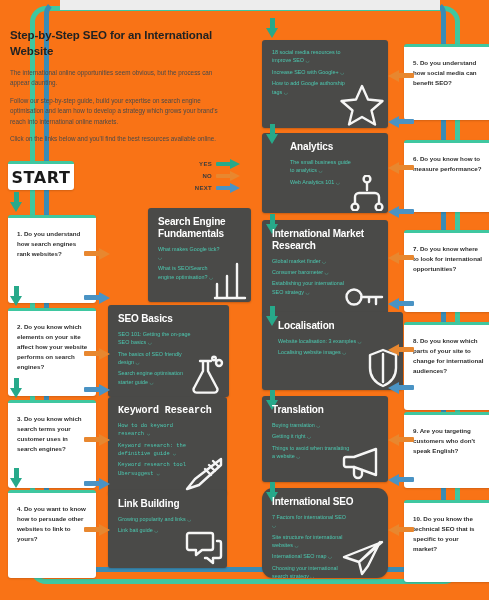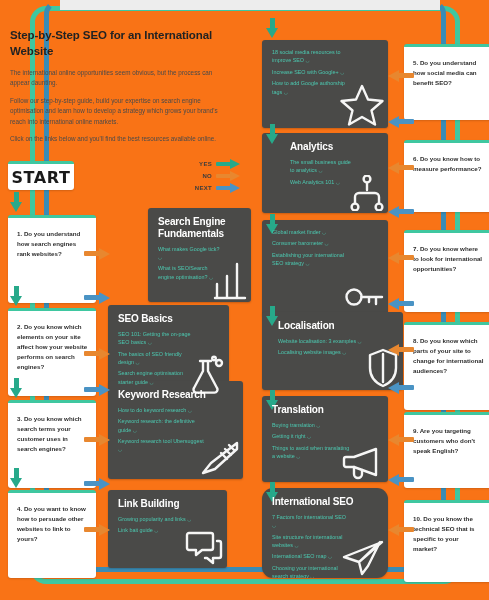--- a/index.html
+++ b/index.html
@@ -204,21 +204,21 @@
         <a href="#"><span>The basics of SEO friendly design</span> <span class="ext">◡</span></a>
         <a href="#"><span>Search engine optimisation starter guide</span> <span class="ext">◡</span></a>
         <span class="ico">
           <svg width="36" height="40" viewBox="0 0 36 40">
             <path style="fill:none;stroke:#fff;stroke-width:2.4;stroke-linecap:round;stroke-linejoin:round" d="M14 6v10L5 33a3 3 0 0 0 2.6 4.6h17.6A3 3 0 0 0 28 33l-9-17V6M11 6h11"></path>
             <circle cx="30" cy="8" r="3" style="fill:none;stroke:#fff;stroke-width:2.4;stroke-linecap:round;stroke-linejoin:round"></circle>
             <circle cx="25" cy="3.5" r="1.8" style="fill:none;stroke:#fff;stroke-width:2.4;stroke-linecap:round;stroke-linejoin:round"></circle>
           </svg>
         </span>
       </div>
-      <div class="tcard" style="top: 381px; height: 98px; left: 108px; width: 135px;">
+      <div class="tcard" style="top: 397px; height: 98px; left: 108px; width: 119px; font-family: Liberation Mono, monospace;">
         <h3>Keyword Research</h3>
         <a href="#"><span>How to do keyword research</span> <span class="ext">◡</span></a>
         <a href="#"><span>Keyword research: the definitive guide</span> <span class="ext">◡</span></a>
         <a href="#"><span>Keyword research tool Ubersuggest</span> <span class="ext">◡</span></a>
         <span class="ico">
           <svg width="40" height="36" viewBox="0 0 40 36">
             <path style="fill:none;stroke:#fff;stroke-width:2.4;stroke-linecap:round;stroke-linejoin:round" d="M38 2 12 22l-8 10 12-4L38 8zM30 4l6 6M26 8l6 6M22 12l6 6"></path>
           </svg>
         </span>
       </div>
@@ -252,20 +252,21 @@
         <span class="ico">
           <svg width="34" height="36" viewBox="0 0 34 36">
             <circle cx="17" cy="4" r="3.4" style="fill:none;stroke:#fff;stroke-width:2.4;stroke-linecap:round;stroke-linejoin:round"></circle>
             <circle cx="5" cy="32" r="3.4" style="fill:none;stroke:#fff;stroke-width:2.4;stroke-linecap:round;stroke-linejoin:round"></circle>
             <circle cx="29" cy="32" r="3.4" style="fill:none;stroke:#fff;stroke-width:2.4;stroke-linecap:round;stroke-linejoin:round"></circle>
             <path style="fill:none;stroke:#fff;stroke-width:2.4;stroke-linecap:round;stroke-linejoin:round" d="M17 8v7M5 28v-6a4 4 0 0 1 4-4h16a4 4 0 0 1 4 4v6"></path>
           </svg>
         </span>
       </div>
       <div class="tcard" style="top: 220px; height: 96px; left: 262px; width: 126px;">
+        <h3>International Market Research</h3>
         <a href="#"><span>Global market finder</span> <span class="ext">◡</span></a>
         <a href="#"><span>Consumer barometer</span> <span class="ext">◡</span></a>
         <a href="#"><span>Establishing your international SEO strategy</span> <span class="ext">◡</span></a>
         <span class="ico">
           <svg width="40" height="34" viewBox="0 0 40 34">
             <circle cx="10" cy="17" r="7.5" style="fill:none;stroke:#fff;stroke-width:2.4;stroke-linecap:round;stroke-linejoin:round"></circle>
             <path style="fill:none;stroke:#fff;stroke-width:2.4;stroke-linecap:round;stroke-linejoin:round" d="M17.5 17H38M32 17v7M25 17v5"></path>
           </svg>
         </span>
       </div>

